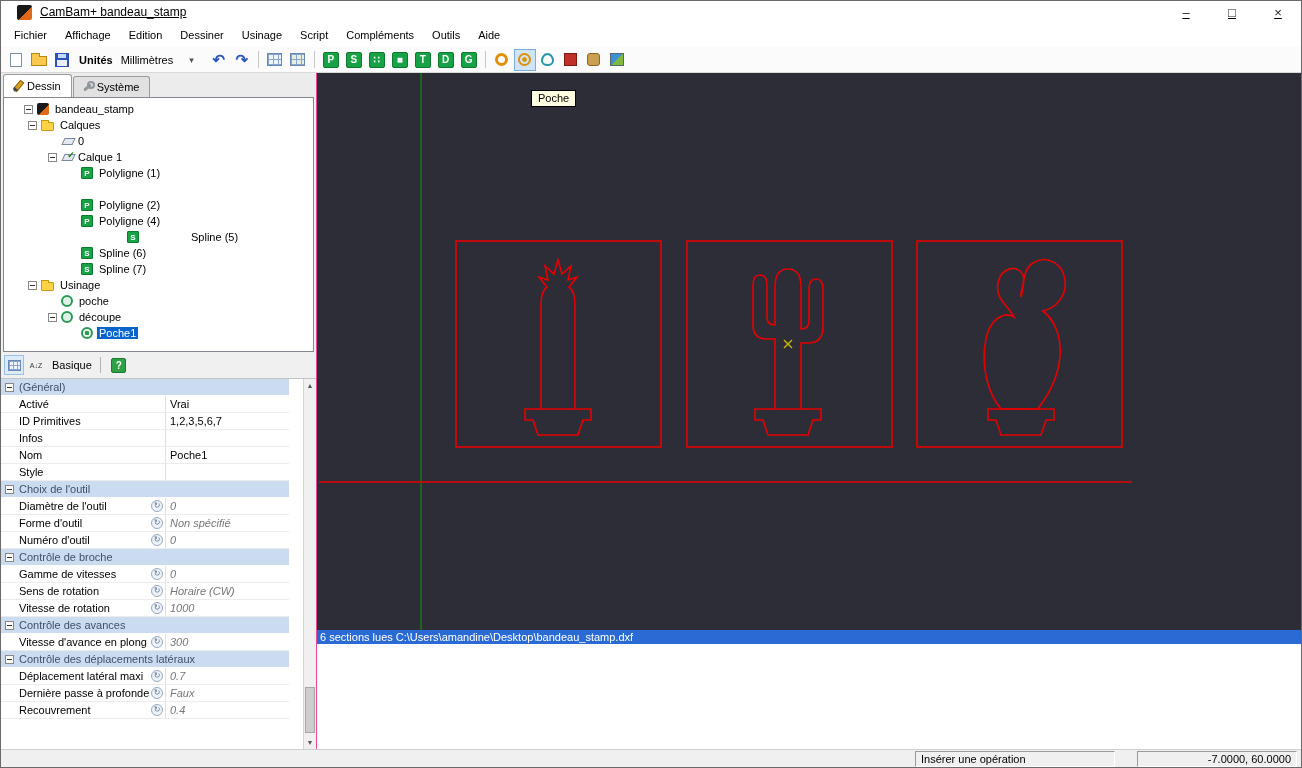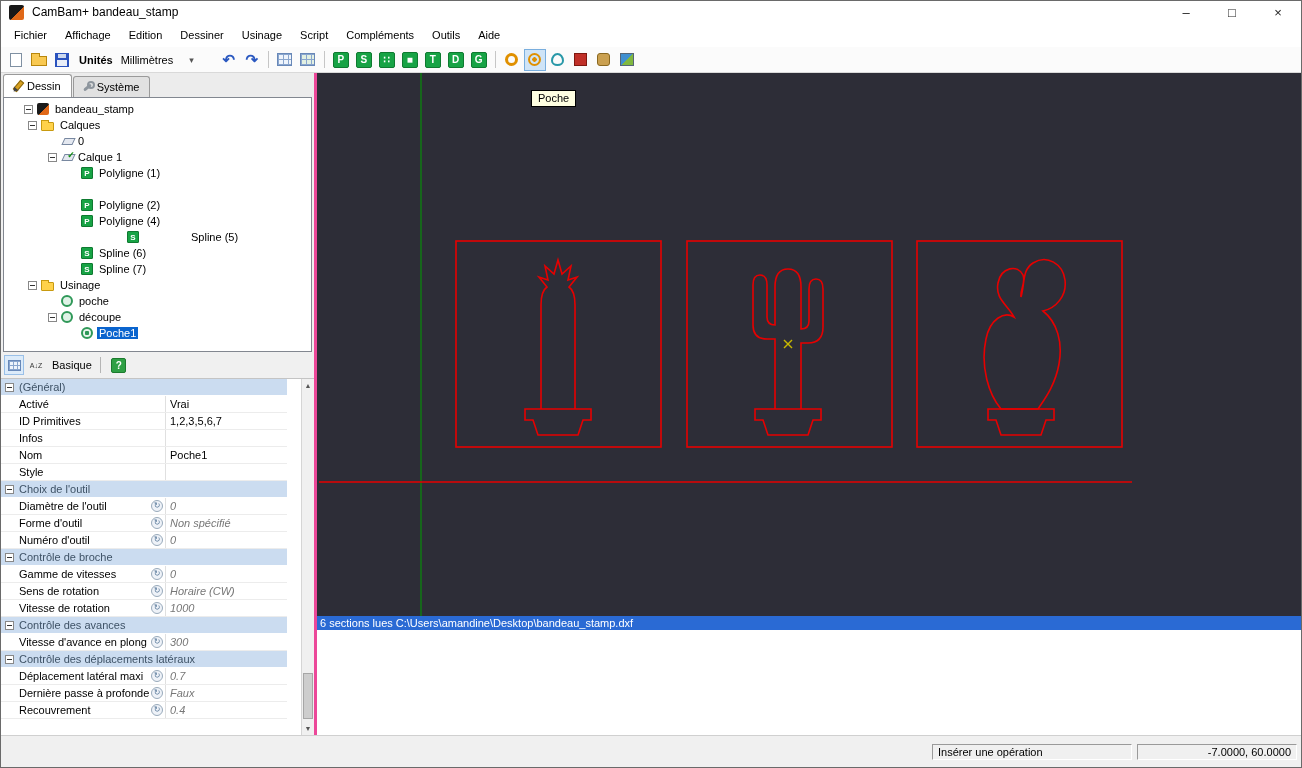--- a/index.html
+++ b/index.html
@@ -1,37 +1,37 @@
 <!DOCTYPE html>
 <html><head>
 <meta charset="utf-8">
 <style>
   *{margin:0;padding:0;box-sizing:border-box;}
   html,body{width:1302px;height:768px;overflow:hidden;}
   body{font-family:"Liberation Sans",sans-serif;font-size:11px;color:#000;background:#fff;}
   .window{width:1302px;height:768px;display:flex;flex-direction:column;border:1px solid #6a6a6a;background:#fff;}
 
   
-  .titlebar{height:22px;flex:0 0 auto;display:flex;align-items:center;background:#fff;padding-left:8px;}
+  .titlebar{height:22px;flex:0 0 auto;display:flex;align-items:center;background:#fff;padding-left:16px;text-decoration:underline;}
   .app-icon{width:15px;height:15px;border-radius:2px;background:linear-gradient(135deg,#181818 55%,#e06818 55%);flex:0 0 auto;}
   .title-text{margin-left:8px;font-size:12px;flex:1;white-space:nowrap;}
   .win-controls{display:flex;height:100%;}
   .win-btn{width:46px;display:flex;align-items:center;justify-content:center;font-size:13px;color:#222;}
 
   
   .menubar{height:24px;flex:0 0 auto;display:flex;align-items:center;background:#fff;padding-left:4px;}
   .menu-item{padding:4px 9px;white-space:nowrap;}
 
   
   .toolbar{height:26px;flex:0 0 auto;display:flex;align-items:center;background:#fbfbfb;border-bottom:1px solid #d9d9d9;padding-left:4px;gap:1px;}
   .tb-btn{width:22px;height:22px;display:flex;align-items:center;justify-content:center;border:1px solid transparent;flex:0 0 auto;}
   .tb-btn.hover{background:#cfe4f7;border-color:#79aede;}
   .tb-sep{width:1px;height:17px;background:#c6c6c6;margin:0 4px;flex:0 0 auto;}
   .tb-label{font-weight:bold;margin:0 4px 0 5px;white-space:nowrap;}
-  .tb-combo{display:flex;align-items:center;padding:2px 3px;margin-right:20px;white-space:nowrap;}
+  .tb-combo{display:flex;align-items:center;padding:2px 3px;margin-right:10px;white-space:nowrap;}
   .combo-text{margin-right:16px;}
   .combo-arrow{color:#555;font-size:9px;}
   .tbi-new{width:12px;height:14px;background:#fff;border:1px solid #7f90a2;}
   .tbi-open{width:16px;height:10px;background:#f8c850;border:1px solid #b8860b;position:relative;margin-top:3px;}
   .tbi-open::before{content:'';position:absolute;top:-4px;left:-1px;width:7px;height:3px;background:#f8c850;border:1px solid #b8860b;border-bottom:none;}
   .tbi-save{width:14px;height:14px;background:#2a52be;position:relative;}
   .tbi-save::before{content:'';position:absolute;left:3px;top:1px;width:8px;height:4px;background:#ccd8ee;}
   .tbi-save::after{content:'';position:absolute;left:2px;bottom:1px;width:10px;height:6px;background:#e9eef8;}
   .tbi-undo,.tbi-redo{font-size:15px;color:#2a58c0;line-height:1;font-weight:bold;}
   .tbi-grid1,.tbi-grid2{width:15px;height:13px;border:1px solid #6888b8;background-color:#eef4fc;background-image:linear-gradient(#8aa6ce 1px,transparent 1px),linear-gradient(90deg,#8aa6ce 1px,transparent 1px);background-size:5px 5px;}
@@ -39,21 +39,21 @@
   .tbi-green{width:16px;height:16px;background:#17a345;border:1px solid #0e7a30;border-radius:2px;color:#fff;font-weight:bold;font-size:10px;display:flex;align-items:center;justify-content:center;}
   .tbi-mop-drill{width:13px;height:13px;border:3px solid #e09000;border-radius:50%;}
   .tbi-mop-pocket{width:13px;height:13px;border:2px solid #e09000;border-radius:50%;background:radial-gradient(circle,#e09000 2px,transparent 2.5px);}
   .tbi-mop-profile{width:13px;height:13px;border:2px solid #2898a8;border-radius:50%/60% 60% 40% 40%;}
   .tbi-mop-engrave{width:13px;height:13px;background:#c03028;border:1px solid #7f1810;}
   .tbi-mop-lathe{width:13px;height:13px;background:#caa050;border:1px solid #8a6820;border-radius:3px;}
   .tbi-mop-3d{width:14px;height:13px;background:linear-gradient(135deg,#4090d0 50%,#80b840 50%);border:1px solid #556677;}
 
   
   .main{flex:1;display:flex;min-height:0;}
-  .left-panel{width:316px;flex:0 0 auto;display:flex;flex-direction:column;background:#f0f0f0;border-right:3px solid #ec4899;}
+  .left-panel{width:316px;flex:0 0 auto;display:flex;flex-direction:column;background:#f0f0f0;border-right:1px solid #ec4899;}
 
   .panel-tabs{height:24px;flex:0 0 auto;display:flex;align-items:flex-end;padding-left:2px;gap:1px;background:#ececec;}
   .tab{display:flex;align-items:center;gap:4px;height:21px;padding:0 10px 0 7px;border:1px solid #9a9a9a;border-bottom:none;border-radius:3px 3px 0 0;background:#e1e1e1;}
   .tab.active{background:#fff;height:23px;}
   .tab-icon{width:12px;height:12px;position:relative;flex:0 0 auto;}
   .pencil-icon::before{content:'';position:absolute;left:5px;top:0;width:3px;height:10px;background:#d8a020;border:1px solid #8a6810;transform:rotate(40deg);}
   .pencil-icon::after{content:'';position:absolute;left:1px;bottom:0;width:0;height:0;border-left:3px solid transparent;border-right:3px solid transparent;border-top:4px solid #444;transform:rotate(40deg);}
   .wrench-icon::before{content:'';position:absolute;left:2px;top:5px;width:9px;height:3px;background:#8d959d;border-radius:2px;transform:rotate(-40deg);}
   .wrench-icon::after{content:'';position:absolute;left:6px;top:0;width:4px;height:4px;border:2px solid #8d959d;border-radius:50%;}
 
@@ -105,21 +105,21 @@
 
   
   .right-col{flex:1;display:flex;flex-direction:column;min-width:0;}
   .canvas{flex:1;position:relative;background:#2d2d37;overflow:hidden;}
   .canvas svg{position:absolute;left:0;top:0;}
   .tooltip{position:absolute;left:214px;top:17px;background:#ffffe1;border:1px solid #000;padding:1px 6px 2px;color:#000;}
   .msgbar{height:14px;flex:0 0 auto;background:#2a6ad4;color:#fff;display:flex;align-items:center;padding-left:3px;white-space:nowrap;overflow:hidden;}
   .logarea{height:105px;flex:0 0 auto;background:#fff;}
 
   
-  .statusbar{height:32px;flex:0 0 auto;background:#f0f0f0;border-top:1px solid #d0d0d0;display:flex;align-items:center;justify-content:flex-end;gap:5px;padding-right:4px;}
+  .statusbar{height:18px;flex:0 0 auto;background:#f0f0f0;border-top:1px solid #d0d0d0;display:flex;align-items:center;justify-content:flex-end;gap:22px;padding-right:4px;}
   .status-cell{height:16px;display:flex;align-items:center;padding:0 5px;border:1px solid;border-color:#9a9a9a #fff #fff #9a9a9a;background:#f0f0f0;overflow:hidden;white-space:nowrap;}
   .status-cell.hint{width:200px;}
   .status-cell.coords{width:160px;justify-content:flex-end;}
 </style>
 </head>
 <body>
 
 <div class="window">
 
   <div class="titlebar">

